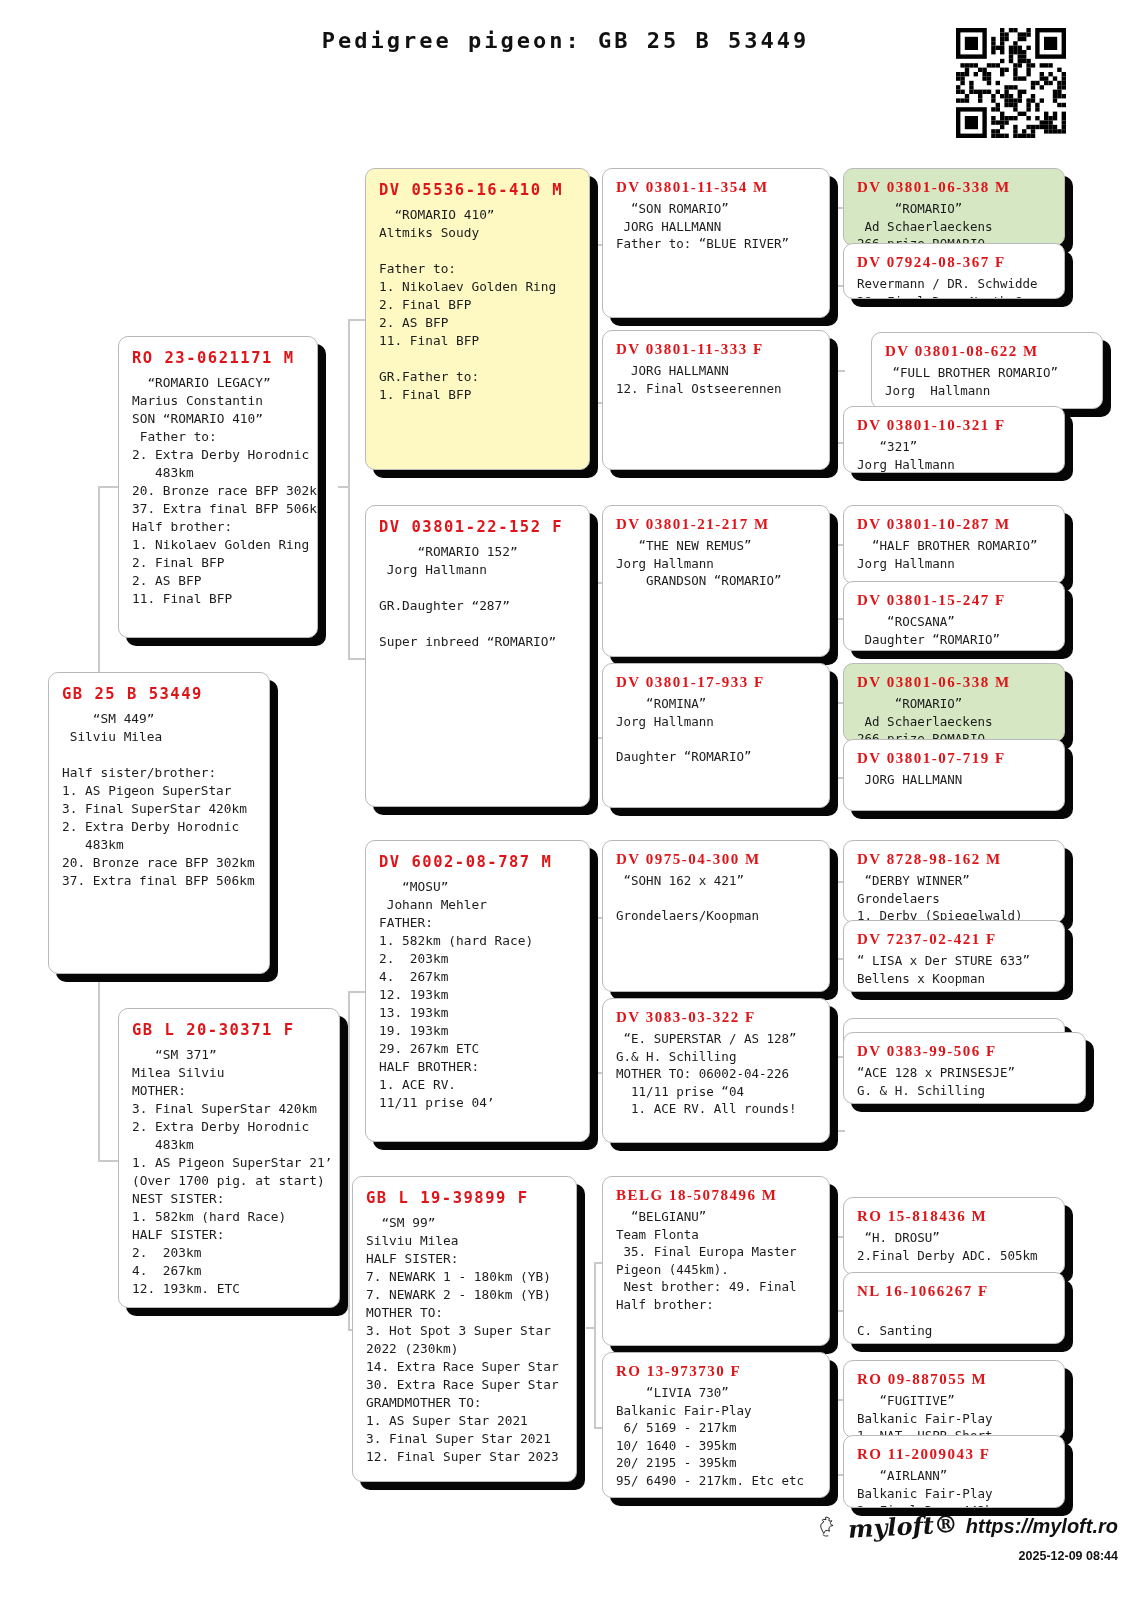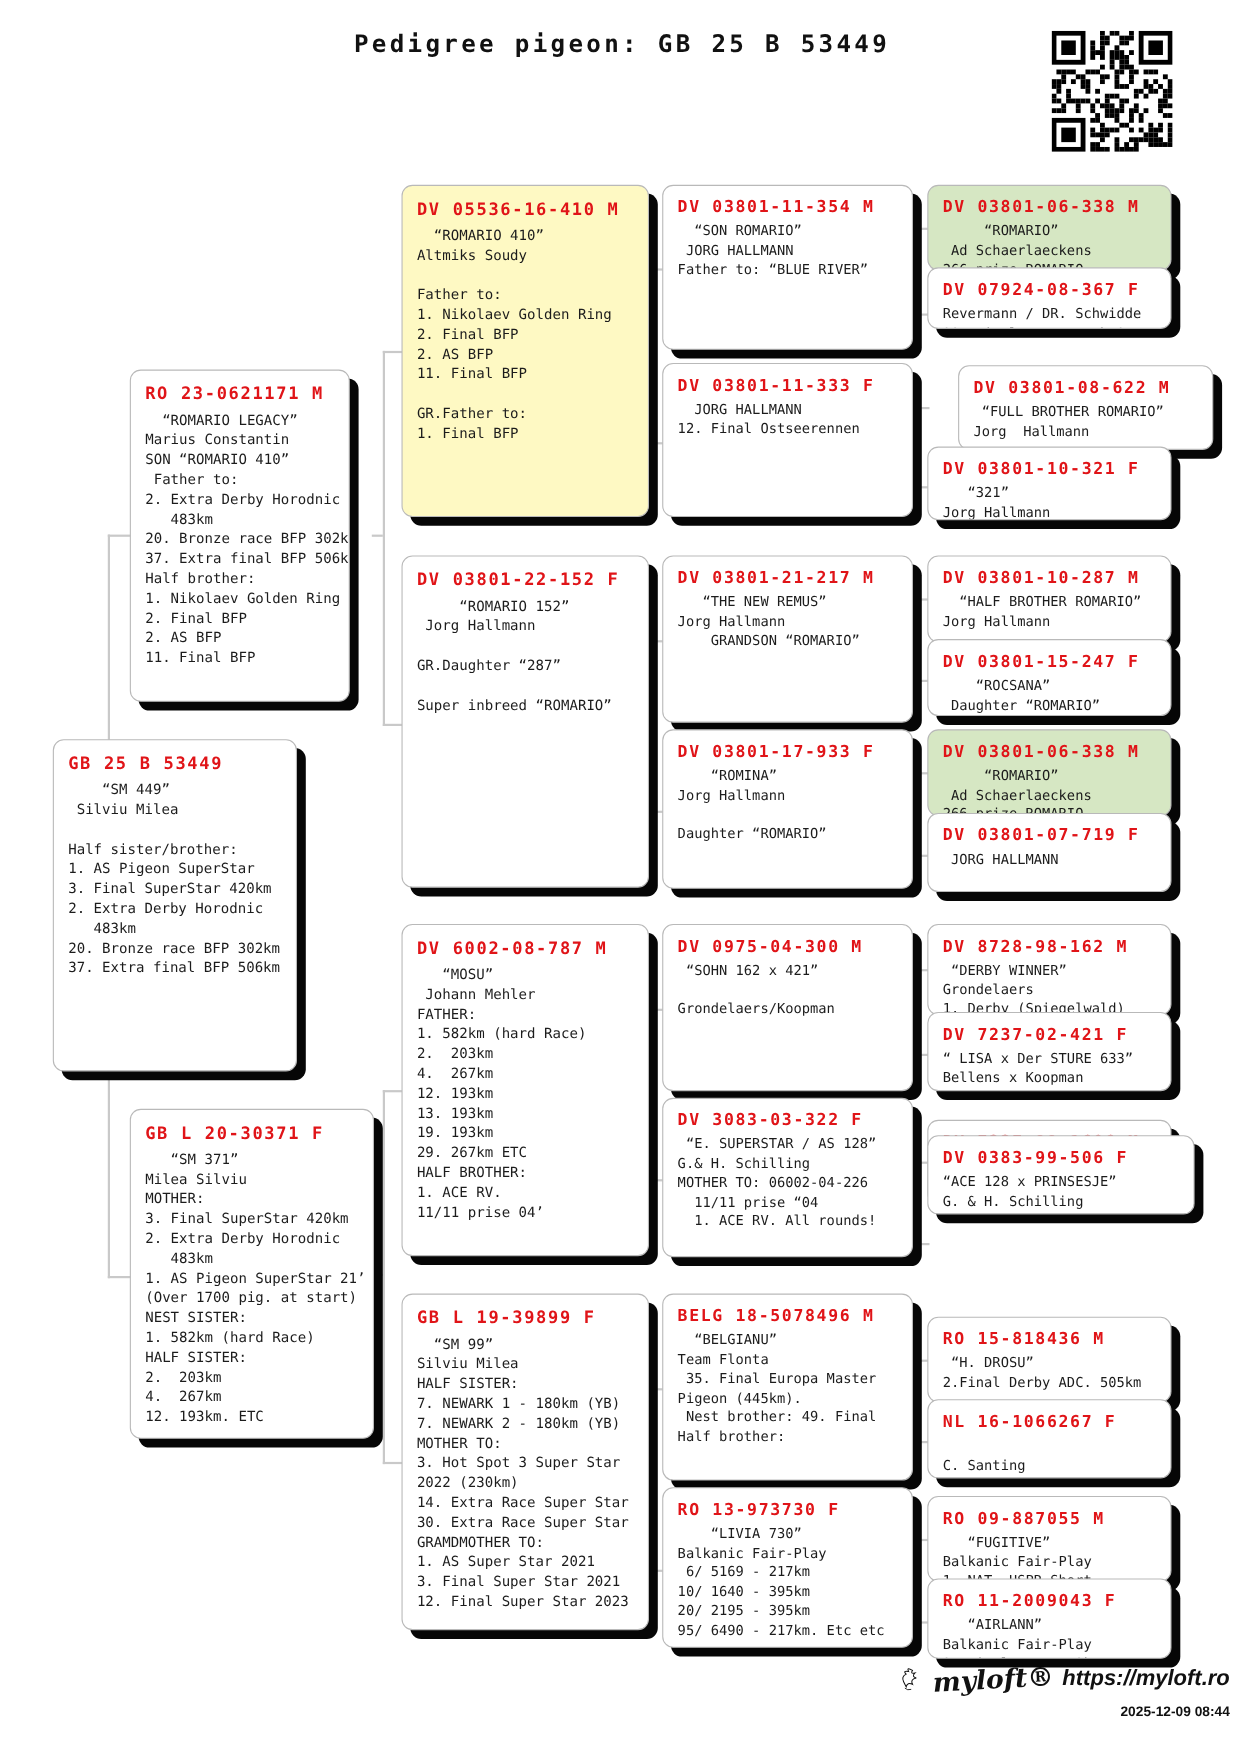--- a/index.html
+++ b/index.html
@@ -10,21 +10,21 @@
         letter-spacing:3px;color:#111;}
   #qr{position:absolute;left:956px;top:28px;width:110px;height:110px;}
   .box{position:absolute;background:#ffffff;border:1px solid #b9b9b9;border-radius:10px;
         box-shadow:8px 8px 0 #060606;padding:10px 13px;box-sizing:border-box;overflow:hidden;}
   .box.blue{background:#fef9c3;}
   .box.green{background:#d6e7c3;}
   .ring{font-family:"DejaVu Sans Mono",monospace;font-weight:bold;font-size:15.5px;
         letter-spacing:1.5px;color:#e01418;margin:2px 0 7px 0;white-space:pre;}
   .body{font-family:"DejaVu Sans Mono",monospace;font-size:12.8px;line-height:18px;
         color:#1c1c1c;white-space:pre;}
-  .small .ring{font-size:15px;margin:0 0 4px 0;}
+  .small .ring{font-size:15px;margin:0 0 4px 0;font-family:Liberation Serif, serif;}
   .small .body{font-size:12.5px;line-height:17.5px;}
   .connector{position:absolute;z-index:0;}
   .bracket{border-left:2px solid #c9c9c9;border-top:2px solid #c9c9c9;border-bottom:2px solid #c9c9c9;}
   .stub{border-top:2px solid #c9c9c9;}
   .box{z-index:2;}
   #owner-block{position:absolute;left:62px;top:1434px;font-family:"DejaVu Sans Mono",monospace;
         font-weight:bold;font-size:13px;line-height:17px;color:#111;white-space:pre;}
   #footer-brand{position:absolute;left:818px;top:1505px;width:300px;}
   #brand-row{display:flex;align-items:center;gap:8px;}
   #brand-script{font-family:"DejaVu Serif",serif;font-style:italic;font-weight:bold;
@@ -369,21 +369,21 @@
 2.  203km
 4.  267km
 12. 193km
 13. 193km
 19. 193km
 29. 267km ETC
 HALF BROTHER:
 1. ACE RV.
 11/11 prise 04’</div>
       </div>
-      <div class="box " style="left: 365px; top: 1176px; width: 225px; height: 306px;">
+      <div class="box " style="left: 352px; top: 1176px; width: 225px; height: 306px;">
         <div class="ring">GB L 19-39899 F</div>
         <div class="body">  “SM 99”
 Silviu Milea
 HALF SISTER:
 7. NEWARK 1 - 180km (YB)
 7. NEWARK 2 - 180km (YB)
 MOTHER TO:
 3. Hot Spot 3 Super Star
 2022 (230km)
 14. Extra Race Super Star

